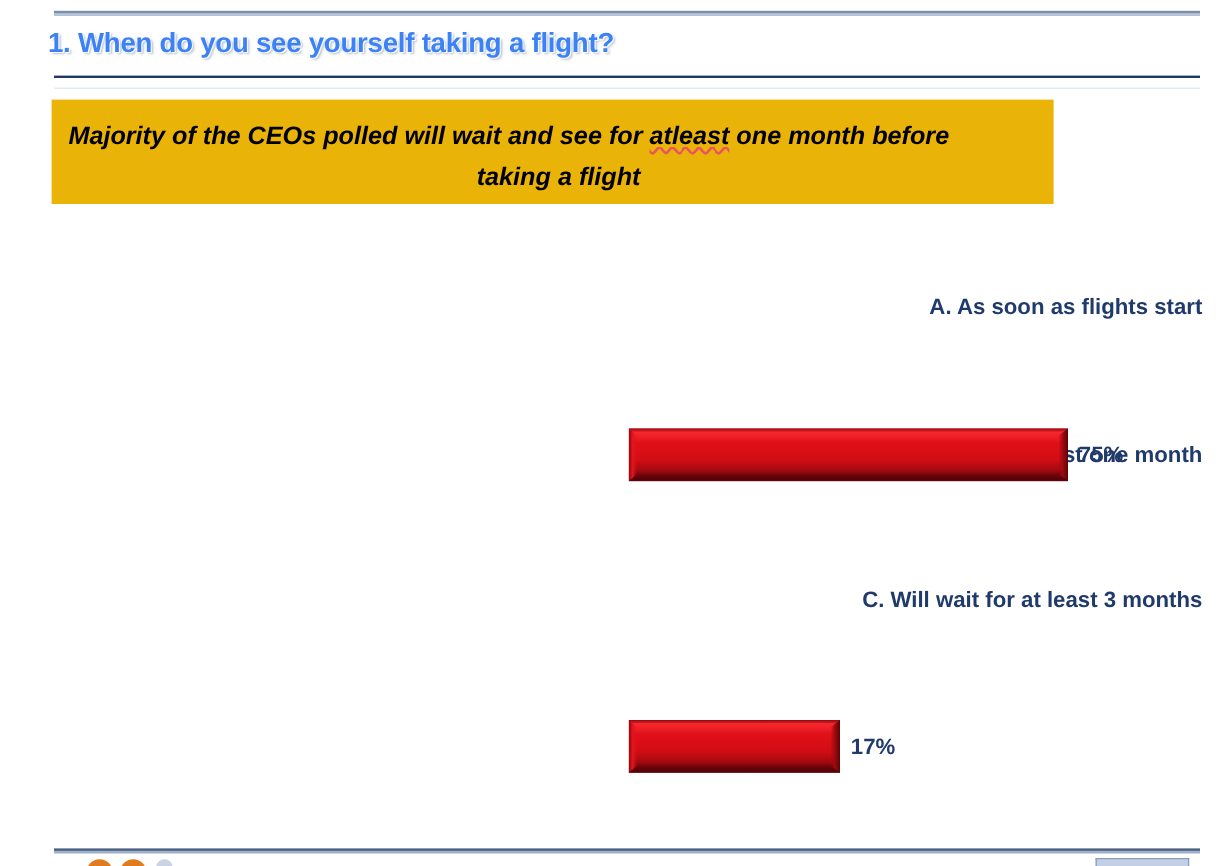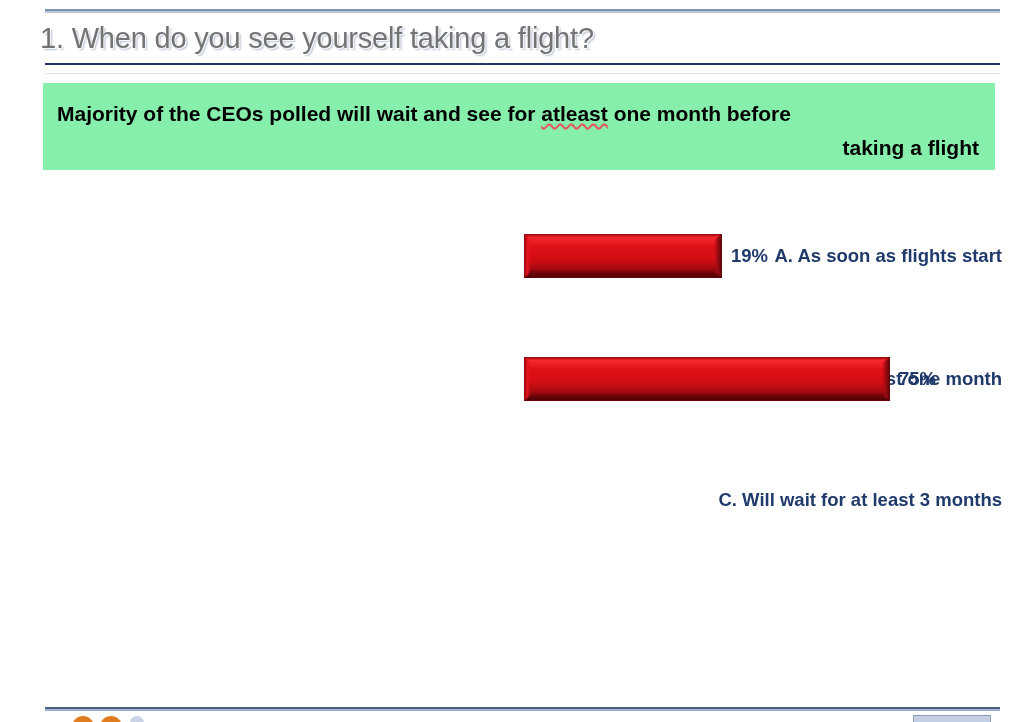--- a/index.html
+++ b/index.html
@@ -47,48 +47,49 @@
     height: 4px;
     background: #4b6181;
     border-bottom: 2px solid #9fb2cb;
   }
 
   
   .slide-title {
     position: absolute;
     left: 40px;
     top: 22px;
-    font-size: 29px;
-    font-weight: normal;
-    color: #737373;
+    font-size: 23px;
+    font-weight: bold;
+    color: #3b82f6;
     letter-spacing: -0.2px;
     text-shadow: 1px 1px 0 rgba(255,255,255,.85),
                  2px 2px 2px rgba(31,58,107,.32);
     white-space: nowrap;
   }
 
   
   .banner {
     position: absolute;
     left: 43px;
     top: 83px;
-    width: 952px;
+    width: 835px;
     height: 87px;
-    background: #86efac;
+    background: #eab308;
     padding: 14px 16px 0 14px;
+    font-style: italic;
   }
   .banner-text {
     font-size: 21px;
     font-weight: bold;
     color: #000000;
     line-height: 34px;
     text-align: justify;
     text-justify: inter-word;
   }
-  .banner-text .last-line { display: block; text-align: right; margin-left: 12px; }
+  .banner-text .last-line { display: block; text-align: center; margin-left: 12px; }
   .spell-error {
     text-decoration: underline wavy #e8555f;
     text-decoration-skip-ink: none;
     text-underline-offset: 2px;
   }
 
   
   .chart {
     position: absolute;
     left: 0;
@@ -207,39 +208,39 @@
     <span class="spell-error">atleast</span>
     <span> one month before</span>
     <span class="last-line">taking a flight</span>
   </div>
 </div>
 
 <div class="chart">
 
   <div class="chart-row" style="top:38px">
     <div class="cat-label">A. As soon as flights start</div>
-    <div class="bar-wrap">
-      <div class="bar" style="width:198px"></div>
-      <div class="bar-value">19%</div>
-    </div>
   </div>
 
   <div class="chart-row" style="top:161px">
     <div class="cat-label">B. Will wait and see for at least one month</div>
     <div class="bar-wrap">
       <div class="bar" style="width:366px"></div>
       <div class="bar-value">75%</div>
     </div>
   </div>
 
   <div class="chart-row" style="top:282px">
     <div class="cat-label">C. Will wait for at least 3 months</div>
   </div>
 
   <div class="chart-row" style="top:404px">
+    <div class="bar-wrap">
+      <div class="bar" style="width:176px"></div>
+      <div class="bar-value">17%</div>
+    </div>
   </div>
 
 </div>
 
 <div class="rule-bottom"></div>
 
 <div class="footer-logo">
   <i></i>
     <i></i>
     <i></i>

